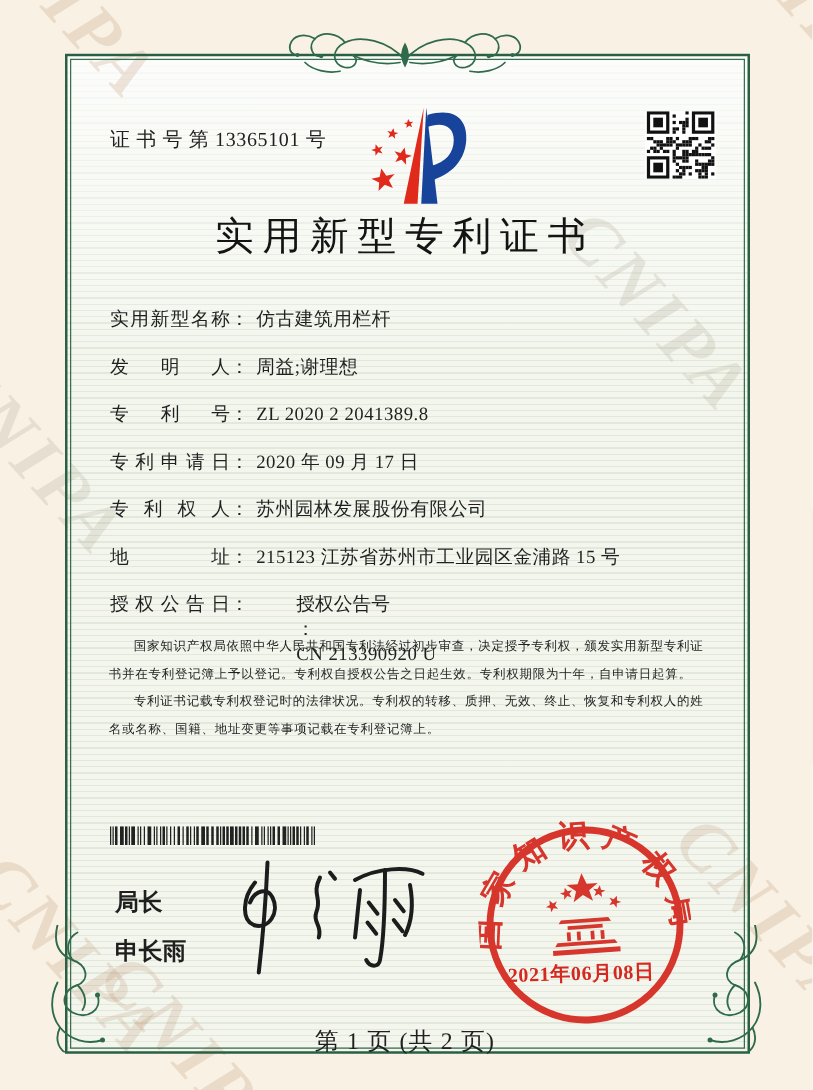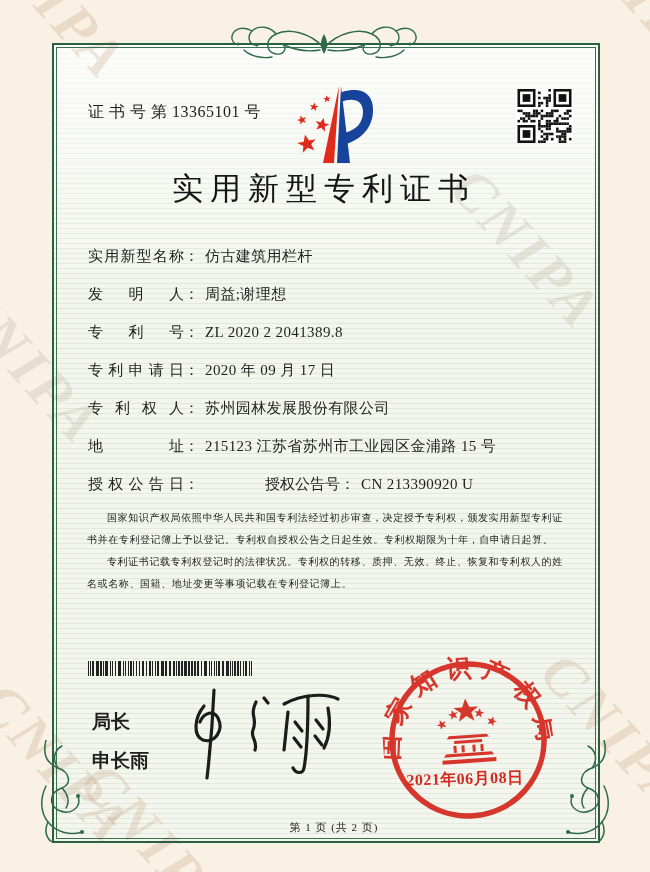--- a/index.html
+++ b/index.html
@@ -52,37 +52,37 @@
   .title{
     position:absolute;left:52px;top:168px;width:544px;
     text-align:center;font-size:31px;font-weight:400;letter-spacing:7px;
     color:#141414;
   }
   .rows{position:absolute;left:88px;top:246px;width:486px;font-size:15px;}
   .row{display:flex;height:38px;align-items:flex-start;line-height:20px;}
   .flabel{display:inline-block;width:96px;text-align:justify;text-align-last:justify;}
   .fcolon{display:inline-block;margin-right:6px;}
   .fvalue{letter-spacing:0.4px;text-align:right;}
-  .pair2{display:flex;margin-left:60px;}
+  .pair2{display:flex;margin-left:32px;flex-direction:column;}
   .paras{
     position:absolute;left:87px;top:507px;width:484px;
     font-size:10px;line-height:22px;letter-spacing:0.6px;
   }
   .paras p{margin:0;text-indent:2em;}
   .barcode{position:absolute;left:88px;top:661px;width:168px;height:15px;}
   .sig-block{position:absolute;left:92px;top:709px;font-family:"Liberation Sans","DejaVu Sans",sans-serif;font-weight:700;font-size:19px;}
   .sig-block .line2{margin-top:13px;}
   .signature{position:absolute;left:180px;top:680px;width:185px;height:104px;}
   .seal{position:absolute;left:383px;top:655px;width:170px;height:170px;transform:rotate(-4deg);opacity:0.93;}
   .seal-date{
     position:absolute;left:385px;top:769px;width:160px;text-align:center;
     color:#d5281e;font-weight:700;font-size:16px;letter-spacing:0.5px;
     transform:rotate(-1.5deg);z-index:5;
   }
-  .footer{position:absolute;left:52px;top:820px;width:544px;text-align:center;font-size:11px;letter-spacing:1px;padding-left:10px;}
+  .footer{position:absolute;left:52px;top:820px;width:544px;text-align:center;font-size:19px;letter-spacing:1px;}
 </style>
 </head>
 <body>
 
 <div class="page">
 
   <div class="wm" style="left:-45px;top:-35px;">CNIPA</div>
   <div class="wm" style="left:545px;top:-40px;">CNIPA</div>
   <div class="wm in" style="left:430px;top:215px;">CNIPA</div>
   <div class="wm in" style="left:-70px;top:330px;">CNIPA</div>

